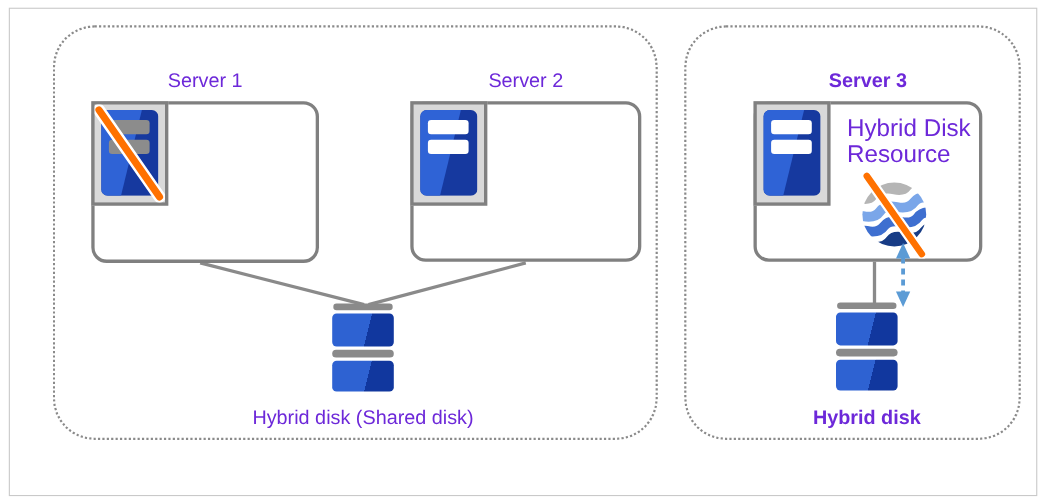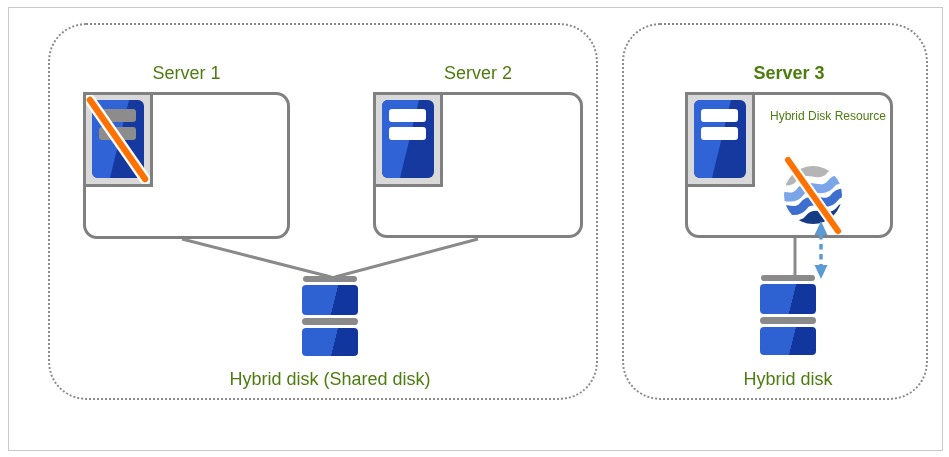--- a/index.html
+++ b/index.html
@@ -1,17 +1,17 @@
 <!DOCTYPE html>
 <html><head>
 <meta charset="utf-8">
 <style>
   html,body { margin:0; padding:0; background:#fff; }
   .canvas { position:relative; width:949px; height:457px; background:#ffffff;
-            font-family:"Liberation Sans", sans-serif; color:#4d7c0f; overflow:hidden; }
+            font-family:"Liberation Sans", sans-serif; color:#6d28d9; overflow:hidden; }
   .frame { position:absolute; left:8px; top:7px; width:933px; height:442px;
            border:1px solid #c9c9c9; }
   .group { position:absolute; top:23px; height:377px; border:2px dotted #8a8a8a;
            border-radius:38px; box-sizing:border-box; }
   .g1 { left:48px; width:550px; }
   .g2 { left:622px; width:306px; }
   .lbl { position:absolute; font-size:18px; line-height:21px; text-align:center; white-space:nowrap; }
   .server-box { position:absolute; background:#fff; border:3px solid #808080;
                 border-radius:14px; box-sizing:border-box; }
   .box1 { left:83px;  top:92px; width:207px; height:147px; }
@@ -28,25 +28,25 @@
   .connectors { position:absolute; left:0; top:0; pointer-events:none; }
   .disk { position:absolute; width:56px; }
   .disk1 { left:302px; top:276px; }
   .disk2 { left:760px; top:275px; }
   .disk .cap  { height:6px; background:#8a8a8a; border-radius:3px; margin:0 1px; }
   .disk .body { height:30px; background:linear-gradient(104deg,#2E62D2 57%,#11379E 57%);
                 border-radius:4px; margin-top:3px; }
   .disk .bar  { height:7px; background:#8a8a8a; border-radius:3.5px; margin-top:3px; }
   .disk .b2   { height:28px; }
   .dlbl1 { left:150px; top:369px; width:360px; }
-  .dlbl2 { left:698px; top:369px; width:180px; }
+  .dlbl2 { left:698px; top:369px; width:180px;font-weight:bold; }
   .glbl1 { left:48px;  top:412px; width:550px; }
   .glbl2 { left:622px; top:412px; width:306px; }
   .resource-lbl { position:absolute; left:770px; top:105px; width:118px;
-                  font-size:12px; line-height:23px; text-align:left; }
+                  font-size:22px; line-height:23px; text-align:left; }
   .globe { position:absolute; left:777px; top:155px; }
   .mirror-arrow { position:absolute; left:812px; top:221px; }
 </style>
 </head>
 <body>
 
 <div class="canvas">
   <div class="frame"></div>
 
   <svg class="connectors" width="949" height="457">

